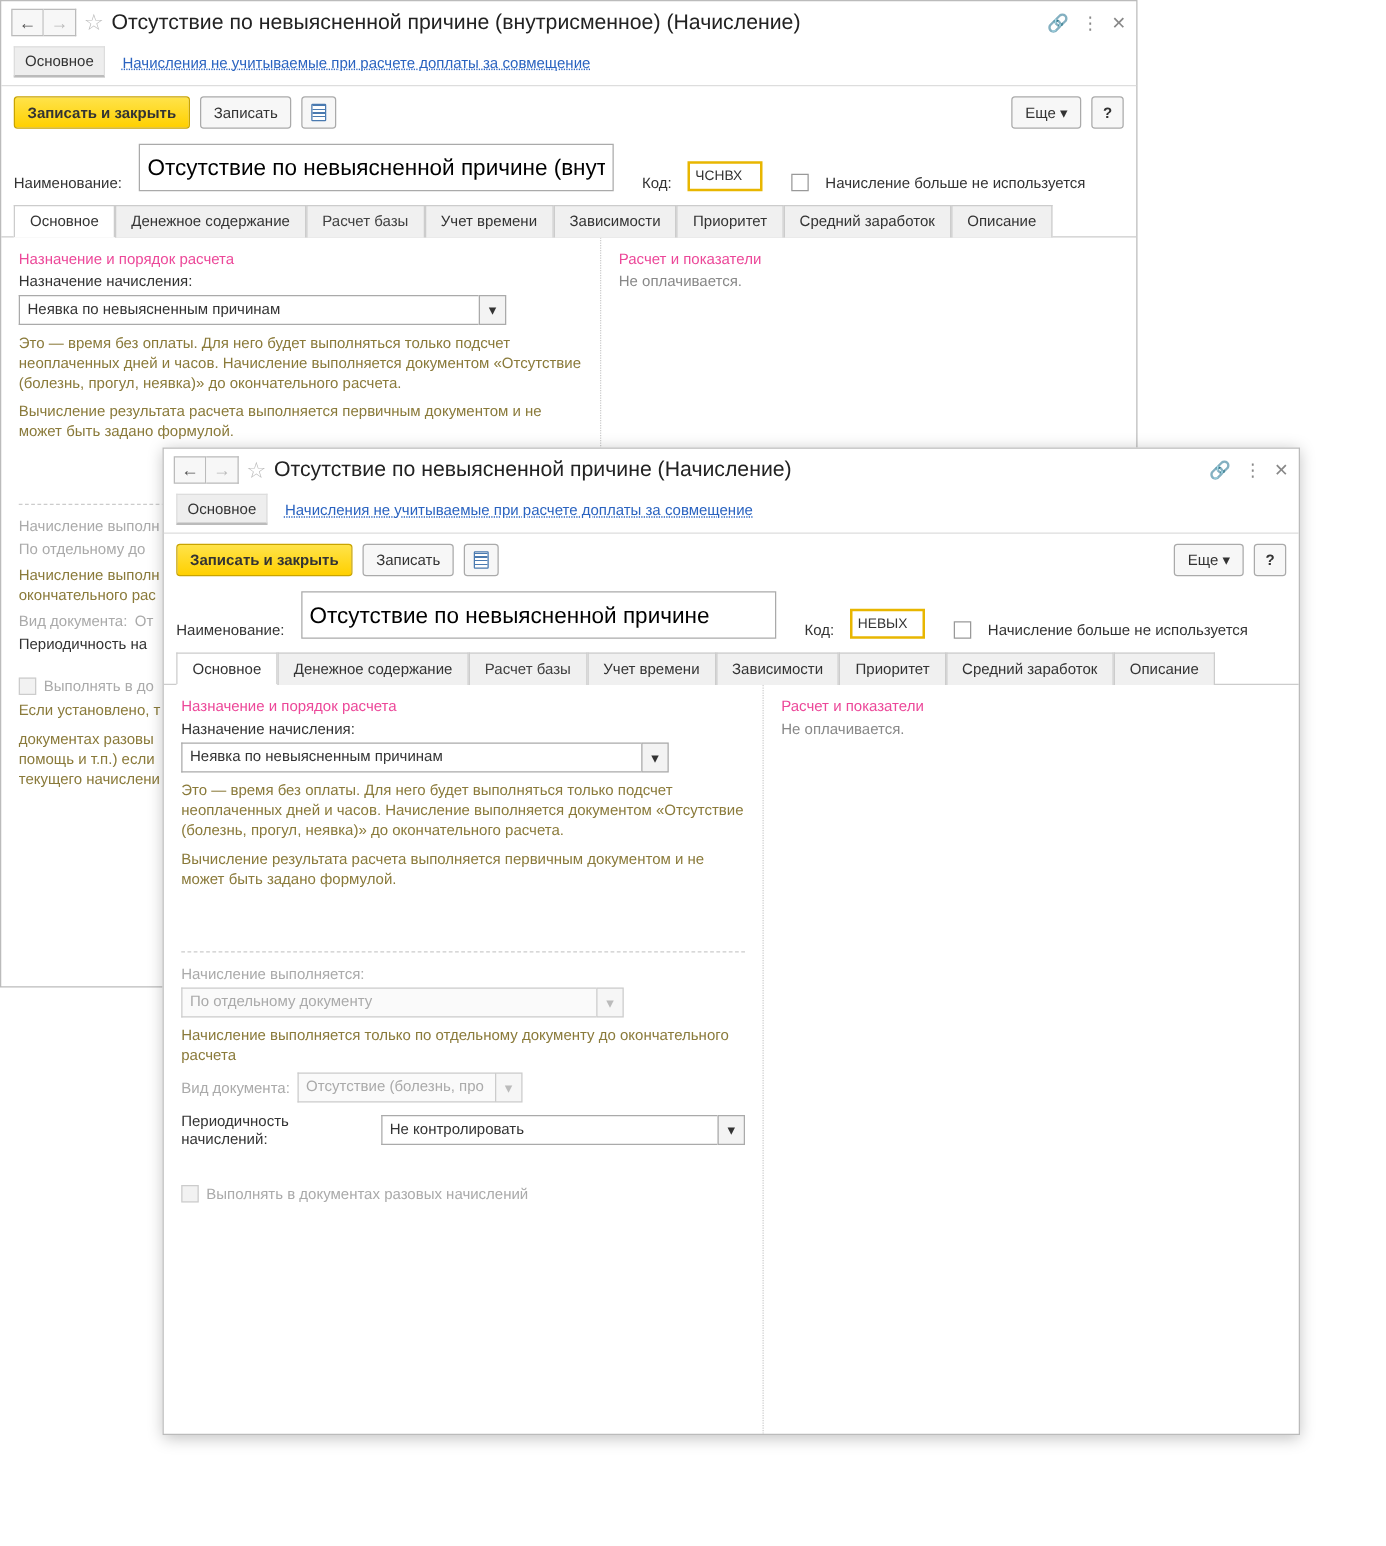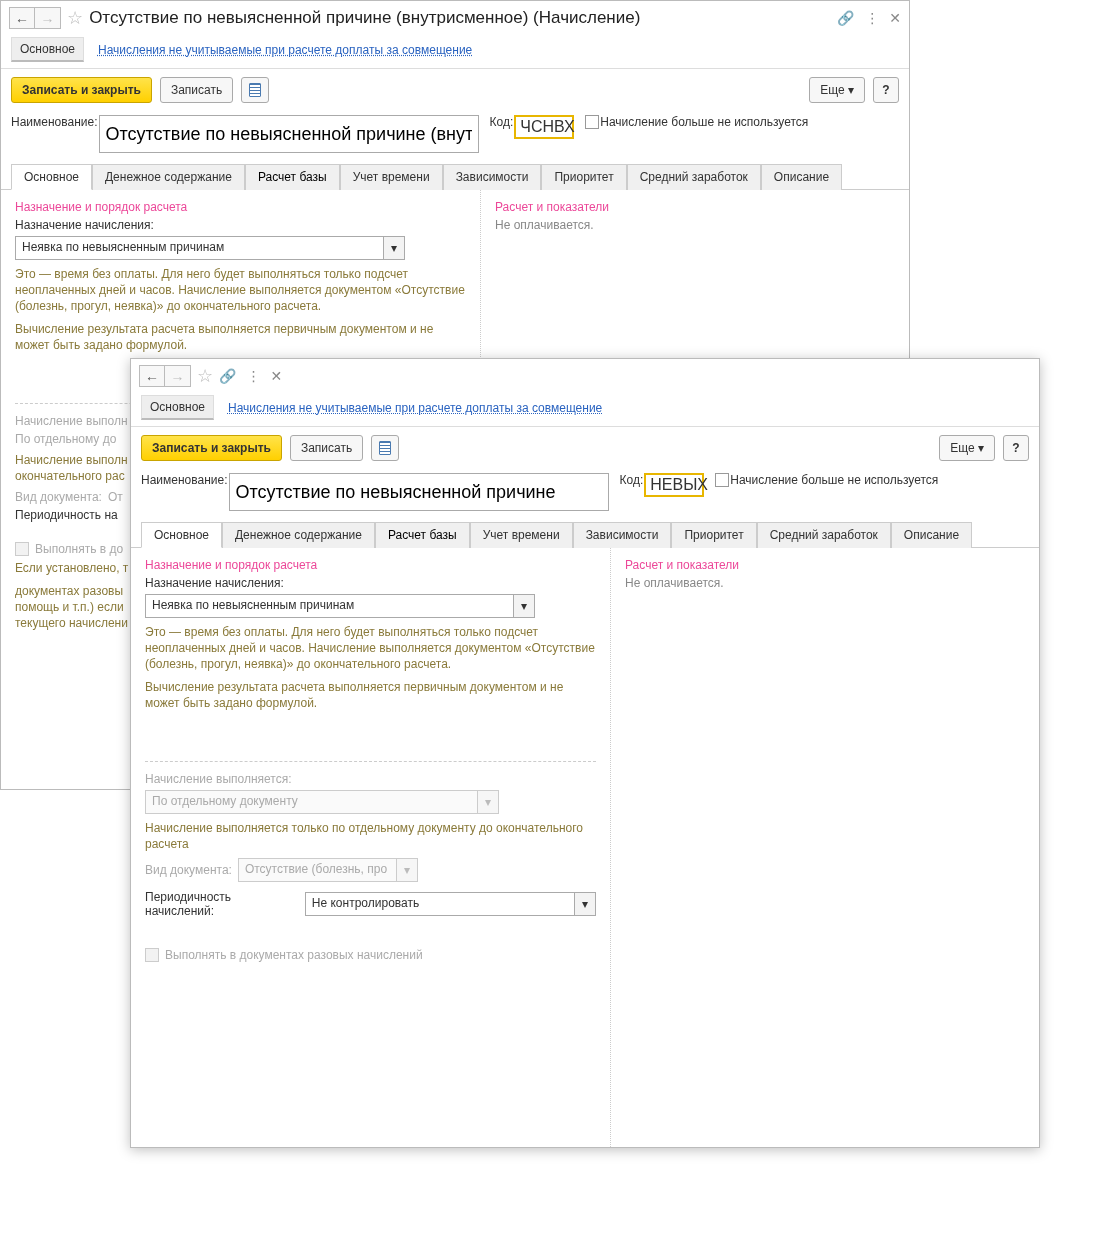--- a/index.html
+++ b/index.html
@@ -64,47 +64,47 @@
     border: 1px solid #c9a400; font-weight: bold;
   }
   .btn.icon { width: 28px; justify-content: center; padding: 0; }
   .lines-icon {
     width: 12px; height: 14px; border: 1px solid #4a7ab0; border-radius: 1px;
     background: repeating-linear-gradient(#4a7ab0,#4a7ab0 1px,#fff 1px,#fff 3px);
   }
   .toolbar .spacer { flex: 1; }
   .btn.square { width: 26px; padding: 0; justify-content: center; font-weight: bold;}
   .form-row {
-    display: flex; align-items: flex-start; gap: 1px;
+    display: flex; align-items: flex-end; gap: 13px;
     padding: 4px 10px 8px 10px;
   }
   .form-row label { color: #333; }
   .tinput {
     border: 1px solid #aaa; height: 38px; padding: 2px 6px;
     font-size: 18px; background: #fff;
   }
   .code-box {
     border: 2px solid #e8b600; height: 24px; width: 60px; padding: 2px 4px;
-    font-size: 16px; background: #fff; display: flex; align-items: center;
+    font-size: 11px; background: #fff; display: flex; align-items: center;
   }
   .chk {
     width: 14px; height: 14px; border: 1px solid #999; background: #fff; display:inline-block;
   }
   .chk.disabled { background: #f2f2f2; border-color: #ccc; }
   .tabs {
     display: flex; padding: 0 10px; border-bottom: 1px solid #ccc;
     margin-top: 2px;
   }
   .tab {
     padding: 5px 12px; border: 1px solid #ccc; border-bottom: none;
     background: #f0f0f0; margin-right: 0px; cursor: pointer;
     position: relative; top: 1px;
   }
   .tab.active { background: #fff; border-bottom: 1px solid #fff; }
-  .tab.disabled { color: #000000; }
+  .tab.disabled { color: #404040; }
   .content {
     display: flex; flex: 1; overflow: hidden;
   }
   .col-left { flex: 0 0 480px; padding: 8px 14px; border-right: 1px dotted #ccc; }
   .col-right { flex: 1; padding: 8px 14px; }
   .section-title { color: #ec4899; margin: 2px 0 4px 0; }
   .muted { color: #888; }
   .hint { color: #8a7a3a; line-height: 1.35; margin: 6px 0; }
   .select {
     display: flex; align-items: stretch; height: 24px; width: 390px;
@@ -211,20 +211,21 @@
       <div class="muted">Не оплачивается.</div>
     </div>
   </div>
 </div>
 
 <div class="window win-front">
   <div class="titlebar">
     <div class="nav-btn">←</div>
     <div class="nav-btn disabled">→</div>
     <span class="star-icon">☆</span>
+    <div class="wtitle">Отсутствие по невыясненной причине (Начисление)</div>
     <div class="title-right">
       <span class="icon-btn">🔗</span>
       <span class="icon-btn">⋮</span>
       <span class="icon-btn">✕</span>
     </div>
   </div>
   <div class="nav-links">
     <span class="navlink-active">Основное</span>
     <span class="navlink">Начисления не учитываемые при расчете доплаты за совмещение</span>
   </div>

